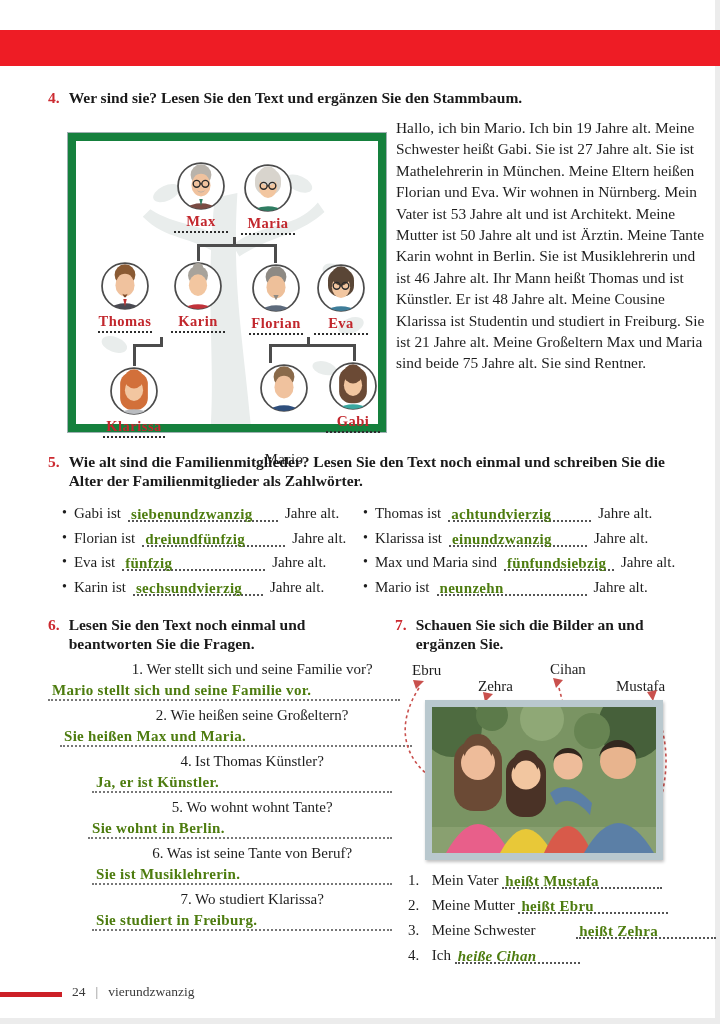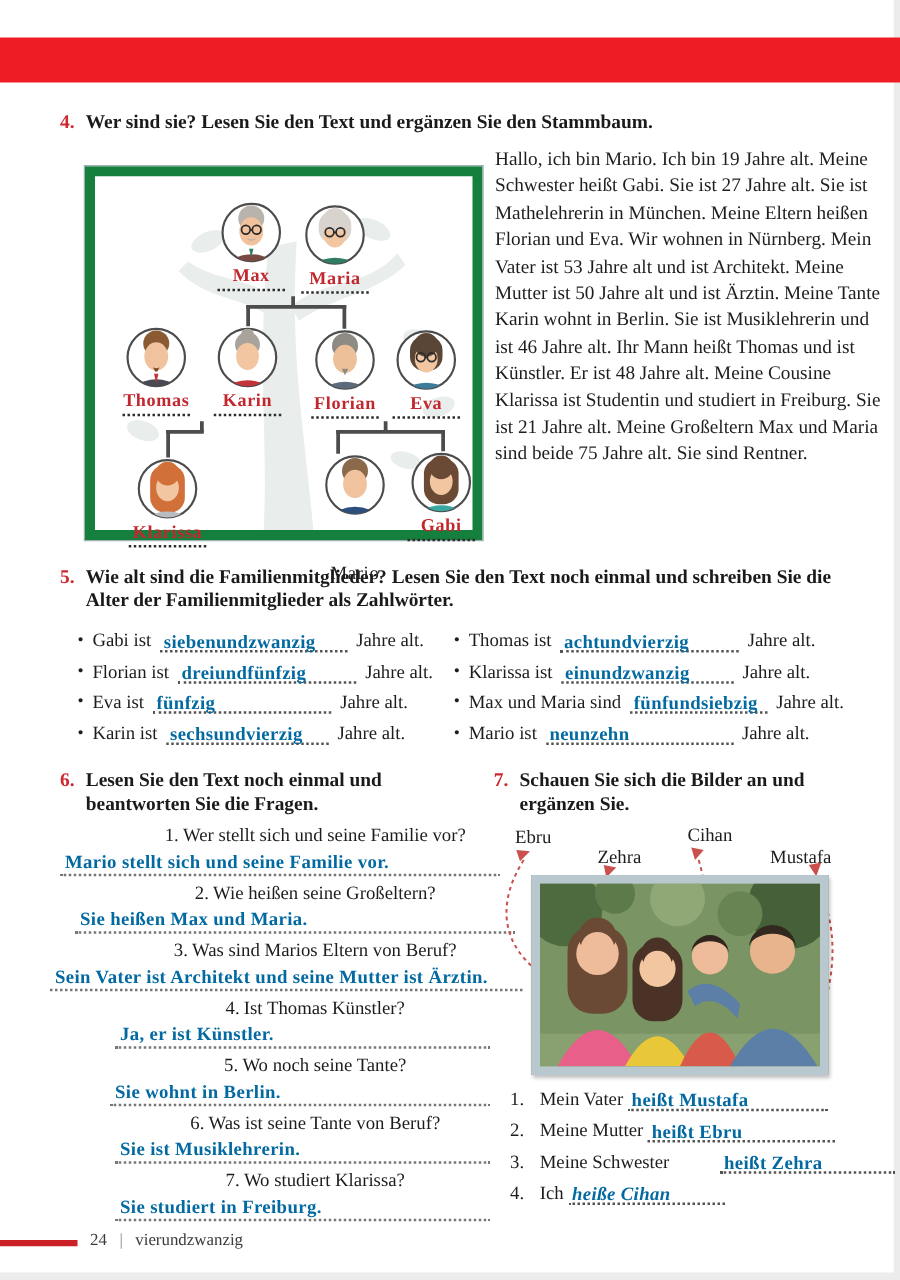--- a/index.html
+++ b/index.html
@@ -27,21 +27,21 @@
   .p-name { font-size:14.5px; font-weight:bold; color:#c2272d; letter-spacing:.5px; line-height:17px; margin-top:1px; white-space:nowrap; }
   .p-name.black { color:#1d1d1d; font-weight:normal; font-size:15px; }
   .p-dots { width:54px; height:3px; border-bottom:2px dotted #2e2e2e; }
   .conn { position:absolute; background:#4c4c4c; }
 
   
   .reading { position:absolute; left:396px; top:117px; width:316px; font-size:15.4px; line-height:21.4px; color:#1e1e1e; }
 
   
   .blank { display:inline-block; border-bottom:2px dotted #555; padding:0 3px; line-height:14px; vertical-align:baseline; }
-  .ans { color:#0369a1; font-weight:bold; font-size:15px; white-space:nowrap; position:relative; top:1px; letter-spacing:.3px; }
+  .ans { color:#4d7c0f; font-weight:bold; font-size:15px; white-space:nowrap; position:relative; top:1px; letter-spacing:.3px; }
   .age-col { position:absolute; font-size:15px; color:#1d1d1d; }
   .age-item { height:24.5px; display:flex; align-items:baseline; gap:7px; white-space:nowrap; }
   .bullet { font-size:14px; position:relative; top:-1px; }
 
   
   .qa-list { position:absolute; left:48px; top:660px; width:378px; }
   .qa { margin-bottom:5px; }
   .q { font-size:15px; color:#1d1d1d; padding-left:27px; line-height:19px;text-align:center; }
   .q .qn { display:inline-block; width:18px; }
   .a-line { border-bottom:2px dotted #777; width:352px; margin:1px 0 2px 6px; padding:0 0 1px 4px; }
@@ -358,29 +358,25 @@
   <div class="qa-list">
     <div class="qa">
       <div class="q"><span class="qn">1.</span><span>Wer stellt sich und seine Familie vor?</span></div>
       <div class="a-line" style="margin-left:0;"><span class="ans">Mario stellt sich und seine Familie vor.</span></div>
     </div>
     <div class="qa">
       <div class="q"><span class="qn">2.</span><span>Wie heißen seine Großeltern?</span></div>
       <div class="a-line" style="margin-left:12px;"><span class="ans">Sie heißen Max und Maria.</span></div>
     </div>
     <div class="qa">
-      <div class="q"><span class="qn">3.</span><span>Was sind Marios Eltern von Beruf?</span></div>
-      <div class="a-line" style="margin-left:-8px; width:378px;"><span class="ans">Sein Vater ist Architekt und seine Mutter ist Ärztin.</span></div>
-    </div>
-    <div class="qa">
       <div class="q"><span class="qn">4.</span><span>Ist Thomas Künstler?</span></div>
       <div class="a-line" style="margin-left:44px; width:300px;"><span class="ans">Ja, er ist Künstler.</span></div>
     </div>
     <div class="qa">
-      <div class="q"><span class="qn">5.</span><span>Wo noch seine Tante?</span></div>
+      <div class="q"><span class="qn">5.</span><span>Wo wohnt wohnt Tante?</span></div>
       <div class="a-line" style="margin-left:40px; width:304px;"><span class="ans">Sie wohnt in Berlin.</span></div>
     </div>
     <div class="qa">
       <div class="q"><span class="qn">6.</span><span>Was ist seine Tante von Beruf?</span></div>
       <div class="a-line" style="margin-left:44px; width:300px;"><span class="ans">Sie ist Musiklehrerin.</span></div>
     </div>
     <div class="qa">
       <div class="q"><span class="qn">7.</span><span>Wo studiert Klarissa?</span></div>
       <div class="a-line" style="margin-left:44px; width:300px;"><span class="ans">Sie studiert in Freiburg.</span></div>
     </div>

